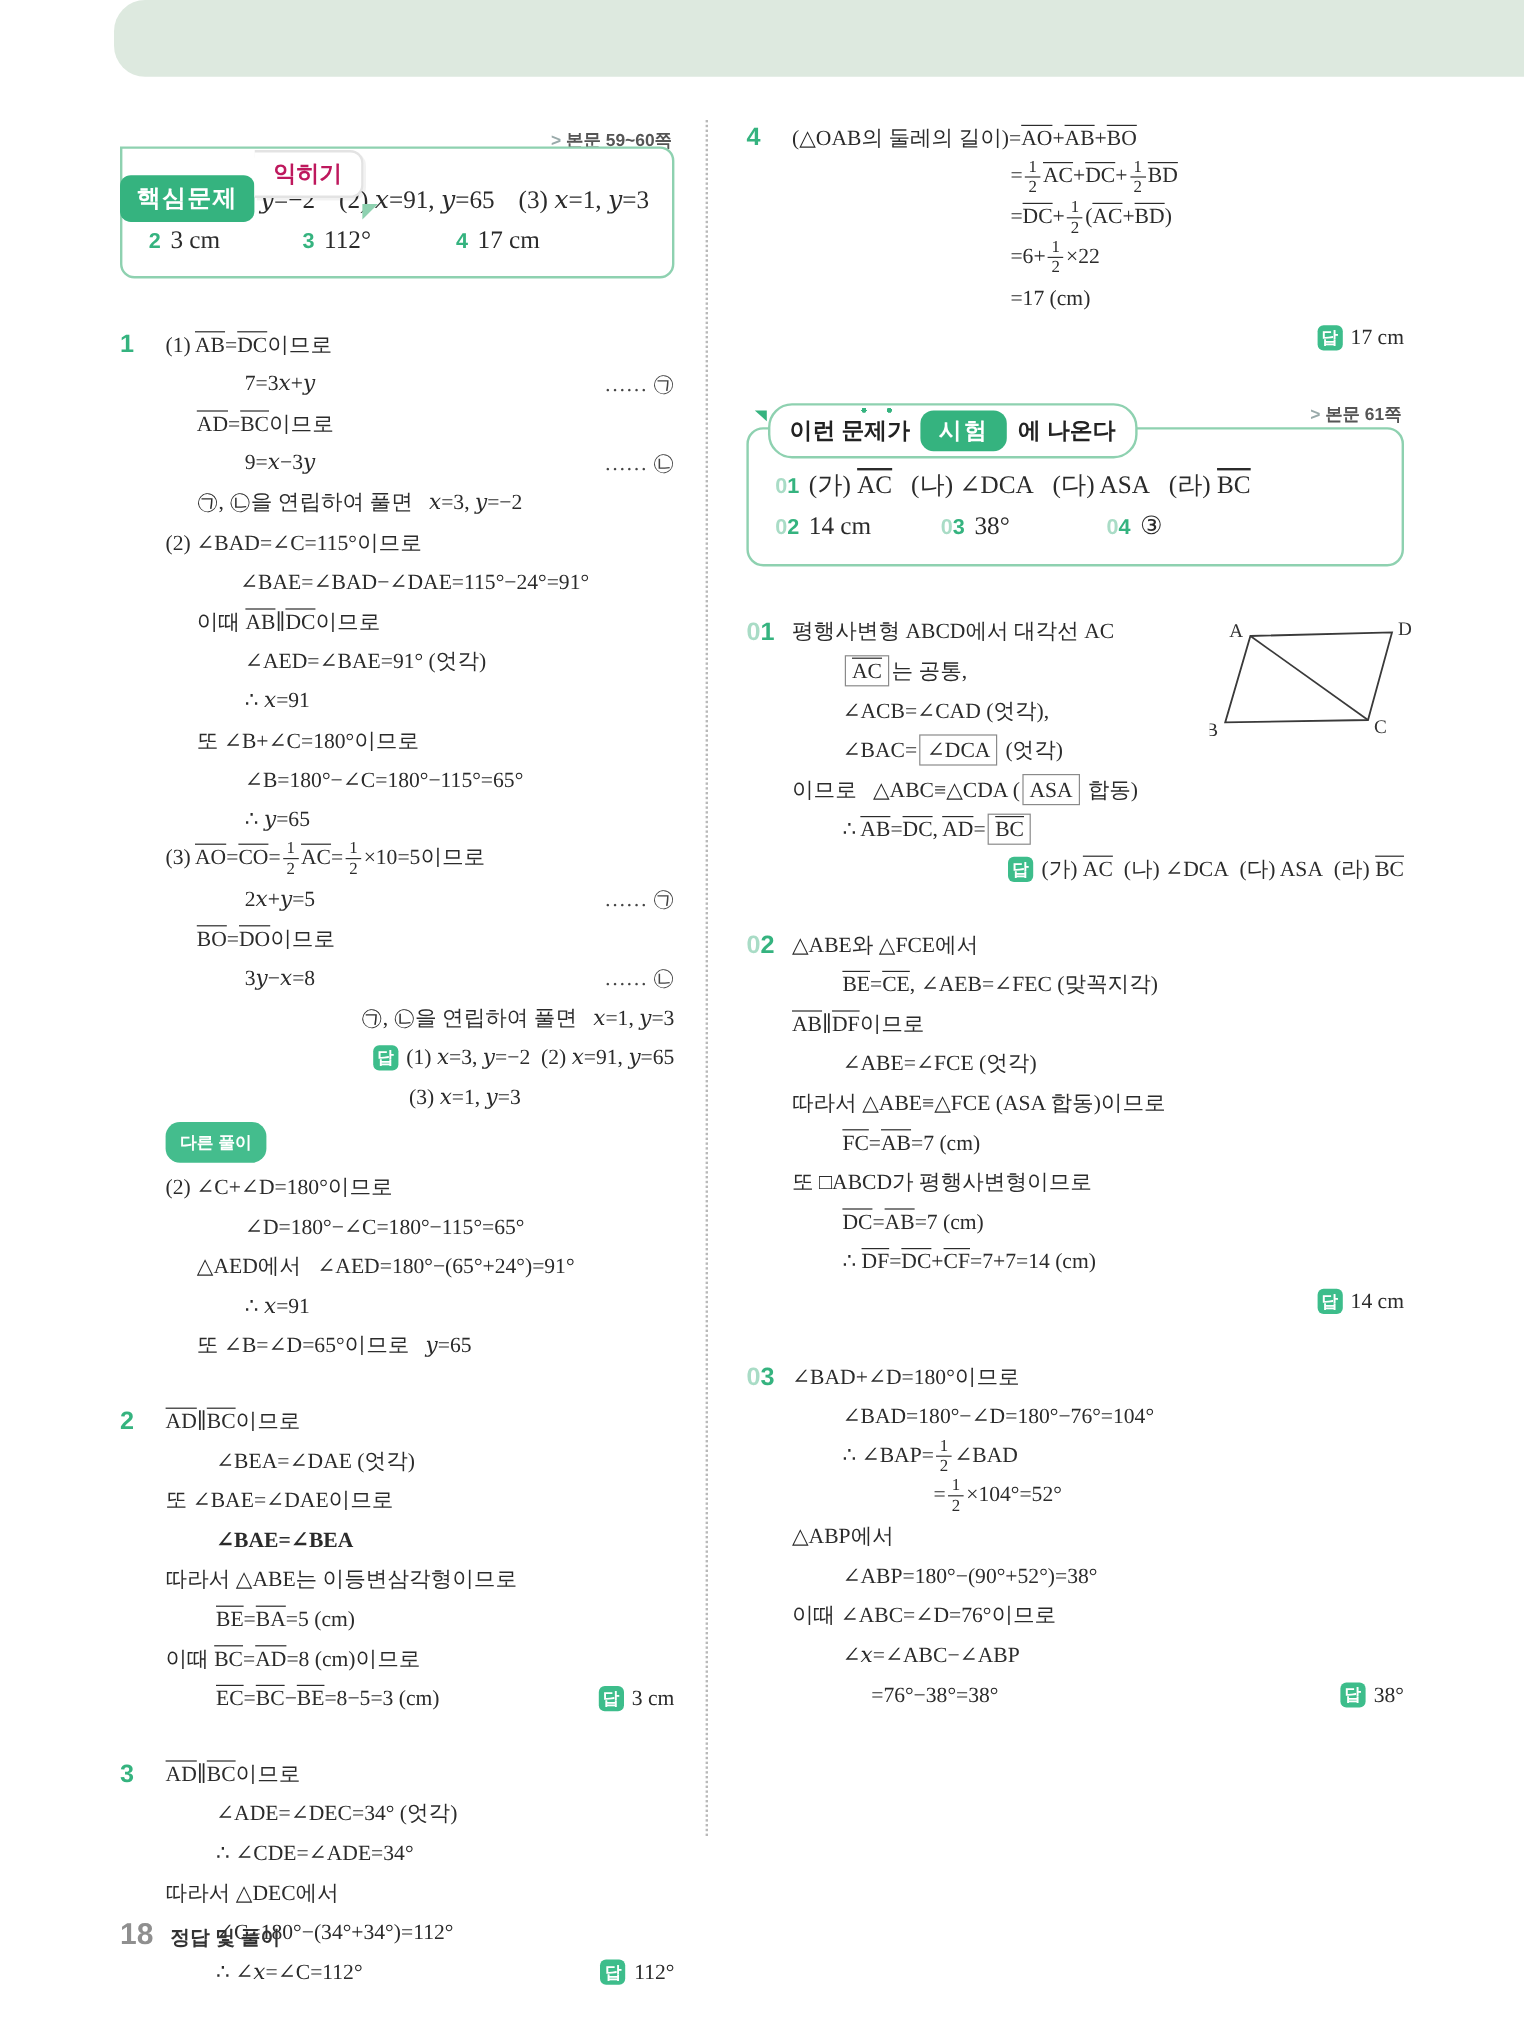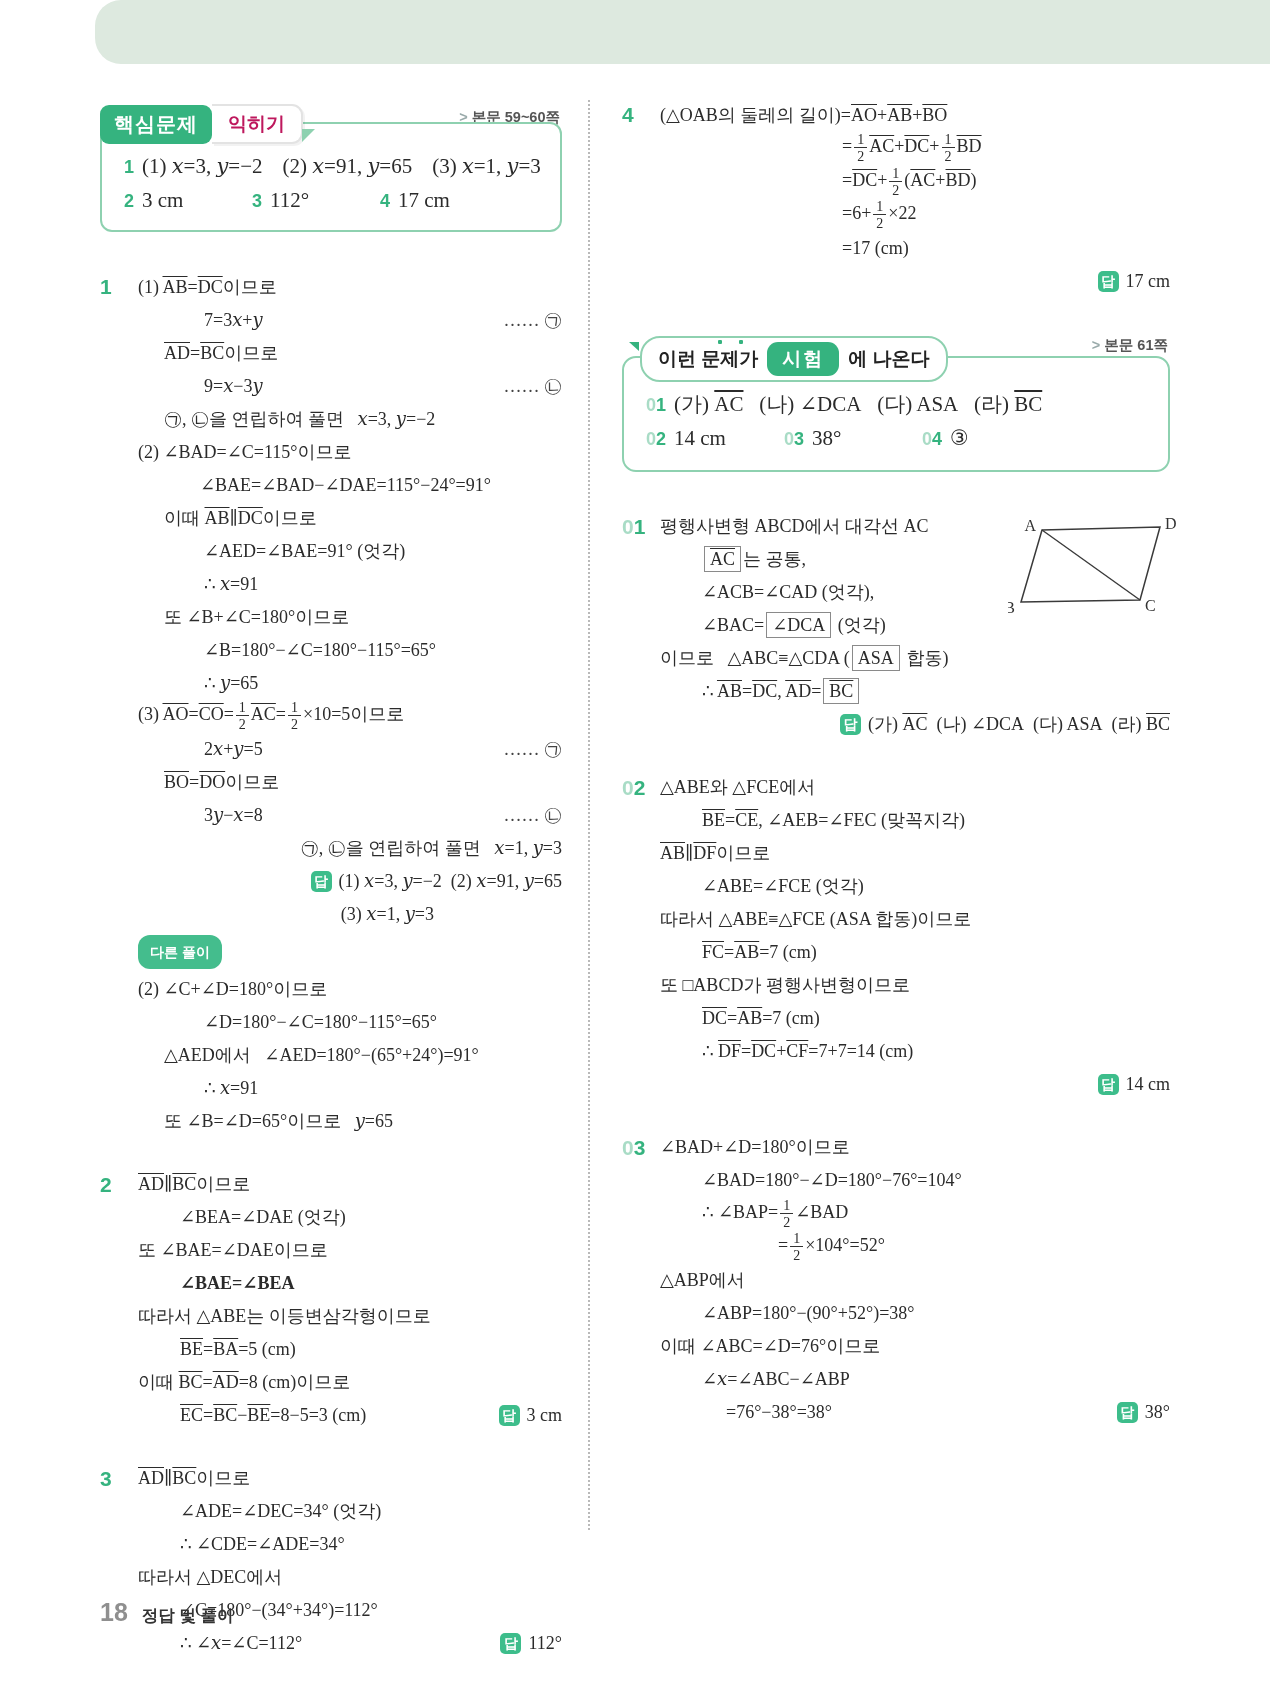--- a/index.html
+++ b/index.html
@@ -22,21 +22,21 @@
   .pageref{position:absolute;top:-14px;right:2px;font-family:"Liberation Sans","DejaVu Sans",sans-serif;
            font-size:14.5px;color:#555;font-weight:bold;}
   .pageref .chev{color:#9aa;margin-right:4px;font-weight:bold;}
   .greenbox{border:2px solid var(--accent-light);border-radius:0 12px 12px 12px;
             padding:26px 18px 12px 22px;position:relative;background:#fff;}
   .exambox{border:2px solid var(--accent-light);border-radius:14px;
            padding:30px 18px 14px 22px;position:relative;background:#fff;}
   .keytab{position:absolute;top:-20px;left:-2px;display:flex;align-items:center;
           font-family:"Liberation Sans","DejaVu Sans",sans-serif;}
   .tabmain{background:var(--accent);color:#fff;font-weight:bold;font-size:20px;
-           padding:6px 14px;border-radius:9px;letter-spacing:1px;}
+           padding:6px 14px;border-radius:9px;letter-spacing:1px;margin-top:42px;}
   .tabsub{background:#fff;color:#be185d;font-weight:bold;font-size:19px;padding:5px 16px;
           border:2px solid #e3e3e3;border-left:none;border-radius:0 11px 11px 0;
           box-shadow:2px 2px 0 rgba(0,0,0,.05);}
   .tabfold{width:0;height:0;border-top:13px solid var(--accent-light);
            border-right:13px solid transparent;margin-left:-1px;align-self:flex-end;margin-bottom:2px;}
   .examtab{position:absolute;top:-22px;left:16px;display:flex;align-items:center;gap:9px;
            background:#fff;border:2px solid var(--accent-light);border-radius:20px;
            padding:4px 16px;font-family:"Liberation Sans","DejaVu Sans",sans-serif;}
   .examtri{position:absolute;left:-13px;top:4px;width:0;height:0;
            border-top:9px solid var(--accent);border-left:10px solid transparent;}

